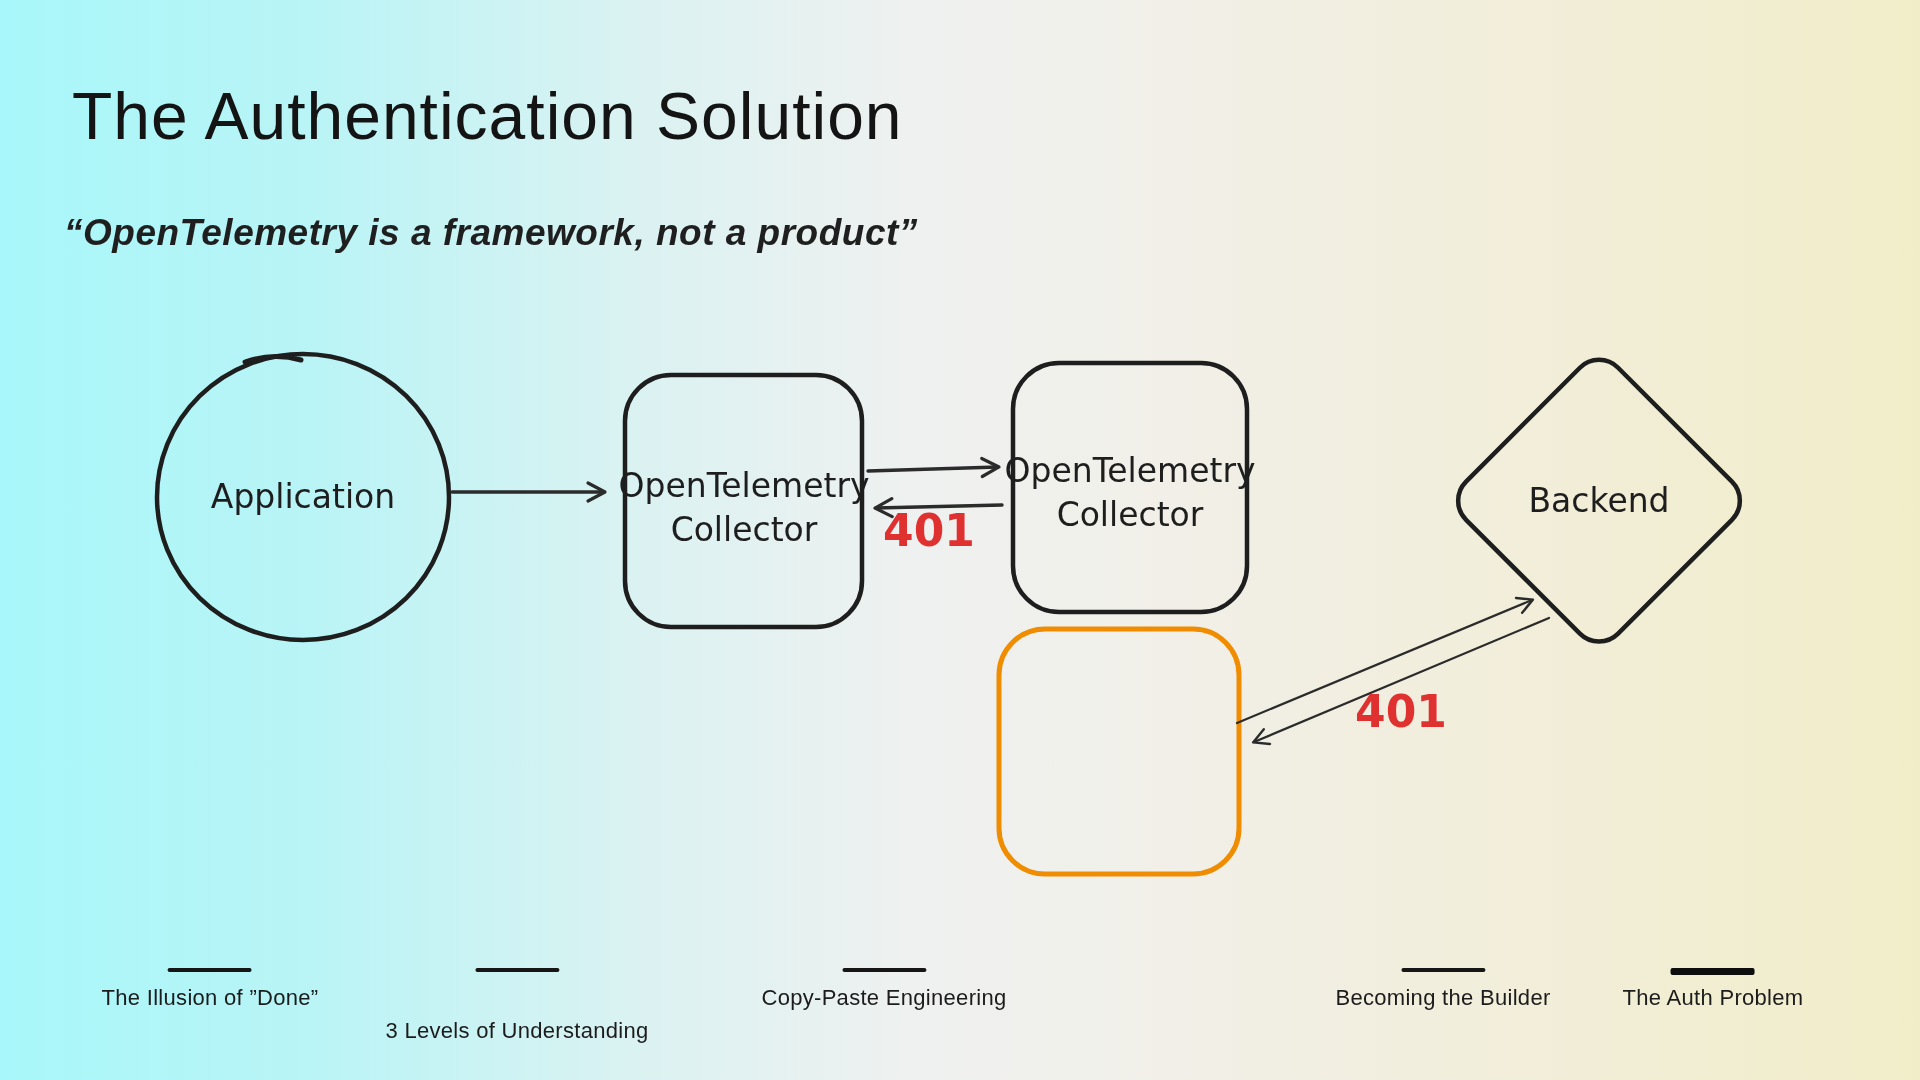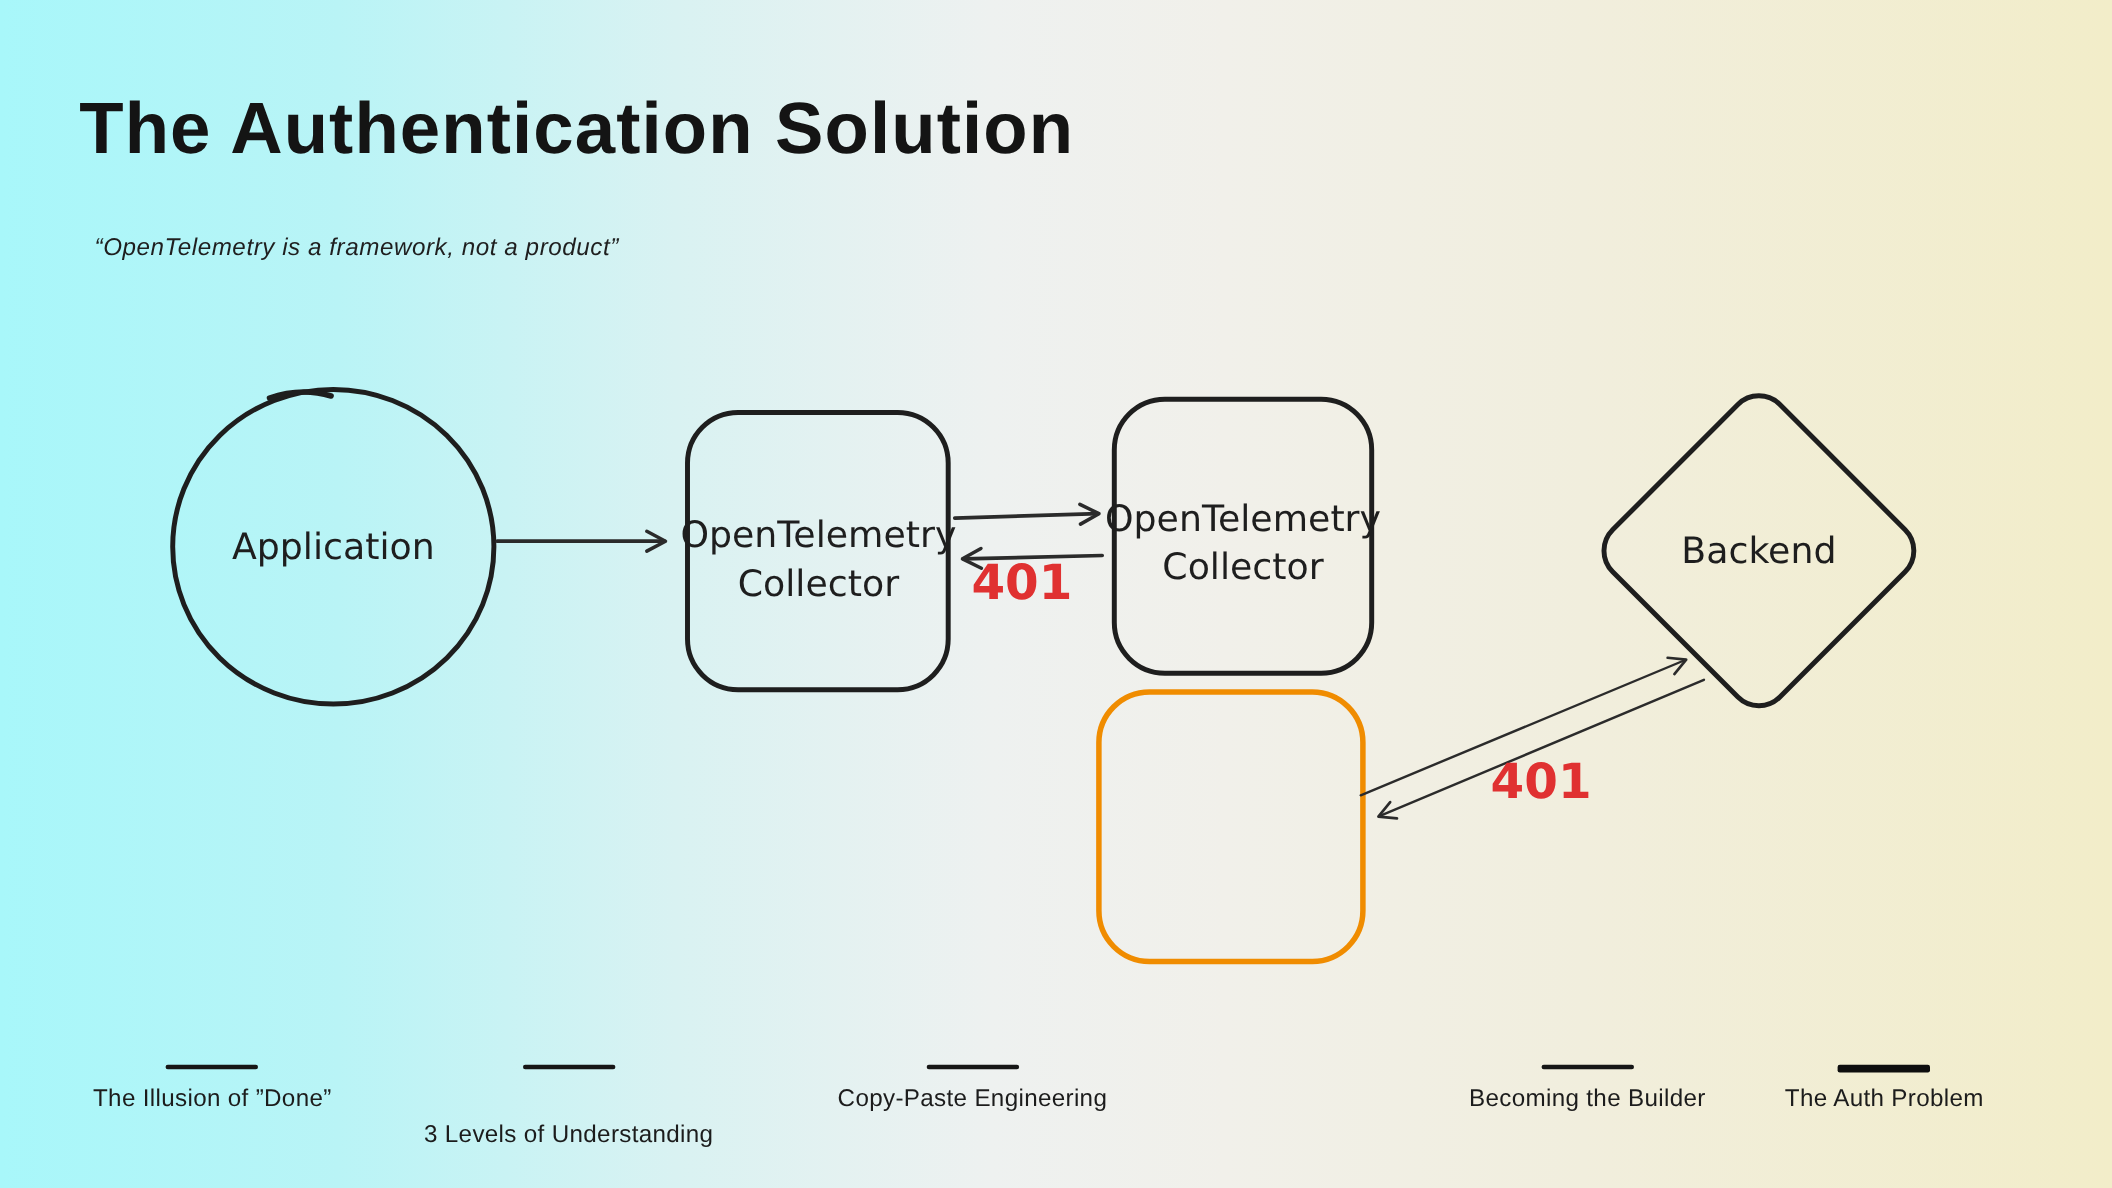--- a/index.html
+++ b/index.html
@@ -13,30 +13,30 @@
     width: 1920px;
     height: 1080px;
     background: linear-gradient(90deg,
       #a8f7fa 0%, #b9f4f6 16%, #d9f2f2 32%, #eef1f0 47%,
       #f1f0ea 58%, #f1eedd 75%, #f2edc9 100%);
   }
   .title {
     position: absolute;
     left: 72px; top: 78px;
     font-size: 66px;
-    font-weight: 700;
+    font-weight: 400;
     letter-spacing: 1px;
     color: #141414;
   }
   .subtitle {
     position: absolute;
-    left: 86px; top: 212px;
-    font-size: 22px;
+    left: 64px; top: 212px;
+    font-size: 37px;
     font-style: italic;
-    font-weight: 400;
+    font-weight: 700;
     letter-spacing: 0.5px;
     color: #1f1f1f;
   }
   svg.canvas {
     position: absolute;
     left: 0; top: 0;
     width: 1920px; height: 1080px;
   }
   .node-label {
     position: absolute;
@@ -131,21 +131,21 @@
     <div>OpenTelemetry</div>
     <div>Collector</div>
   </div>
 
   <div class="node-label" style="left:1599px; top:501px;">Backend</div>
 
 
   <div class="edge-label" style="left:929px; top:530px;">401</div>
   <div class="edge-label" style="left:1401px; top:711px;">401</div>
 
-  <div class="footer-item" style="left:193px;align-items:center;">
+  <div class="footer-item" style="left:210px;align-items:center;">
     <div class="indicator"></div>
     <div class="nav-label">The Illusion of ”Done”</div>
   </div>
   <div class="footer-item" style="left:517px;gap:33px;">
     <div class="indicator"></div>
     <div class="nav-label">3 Levels of Understanding</div>
   </div>
   <div class="footer-item" style="left:860px;margin-left:24px;">
     <div class="indicator"></div>
     <div class="nav-label">Copy-Paste Engineering</div>

